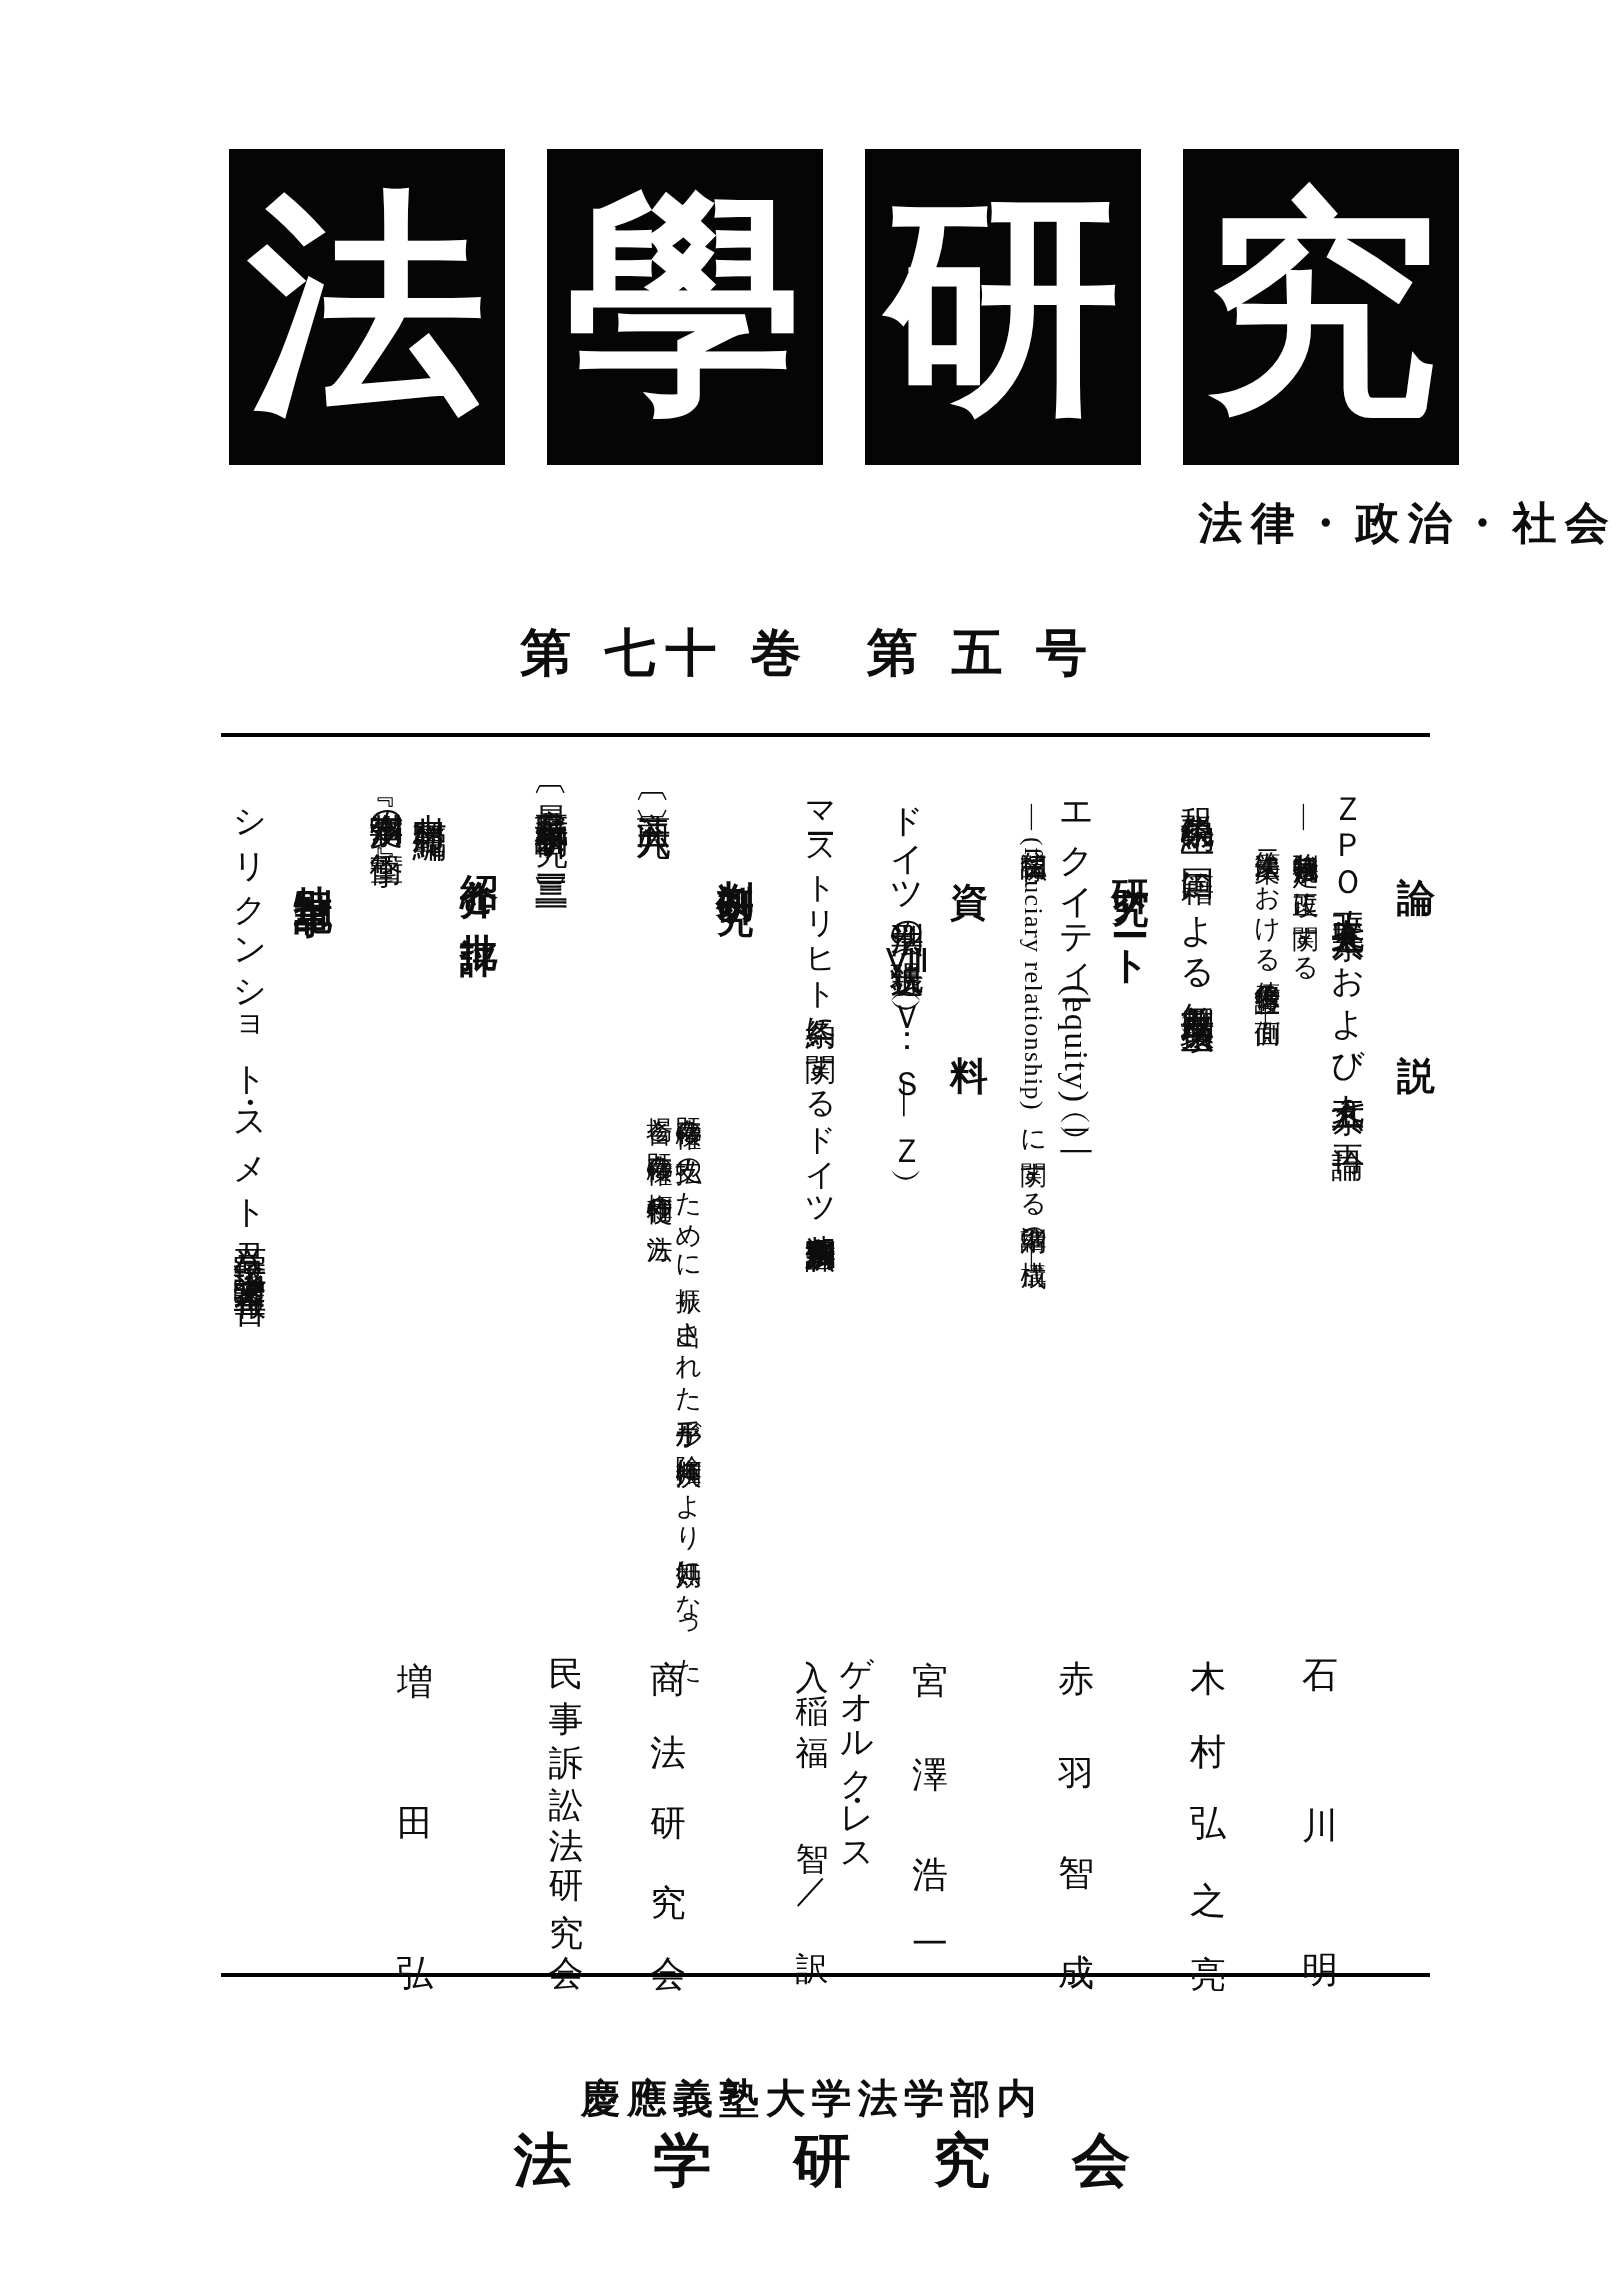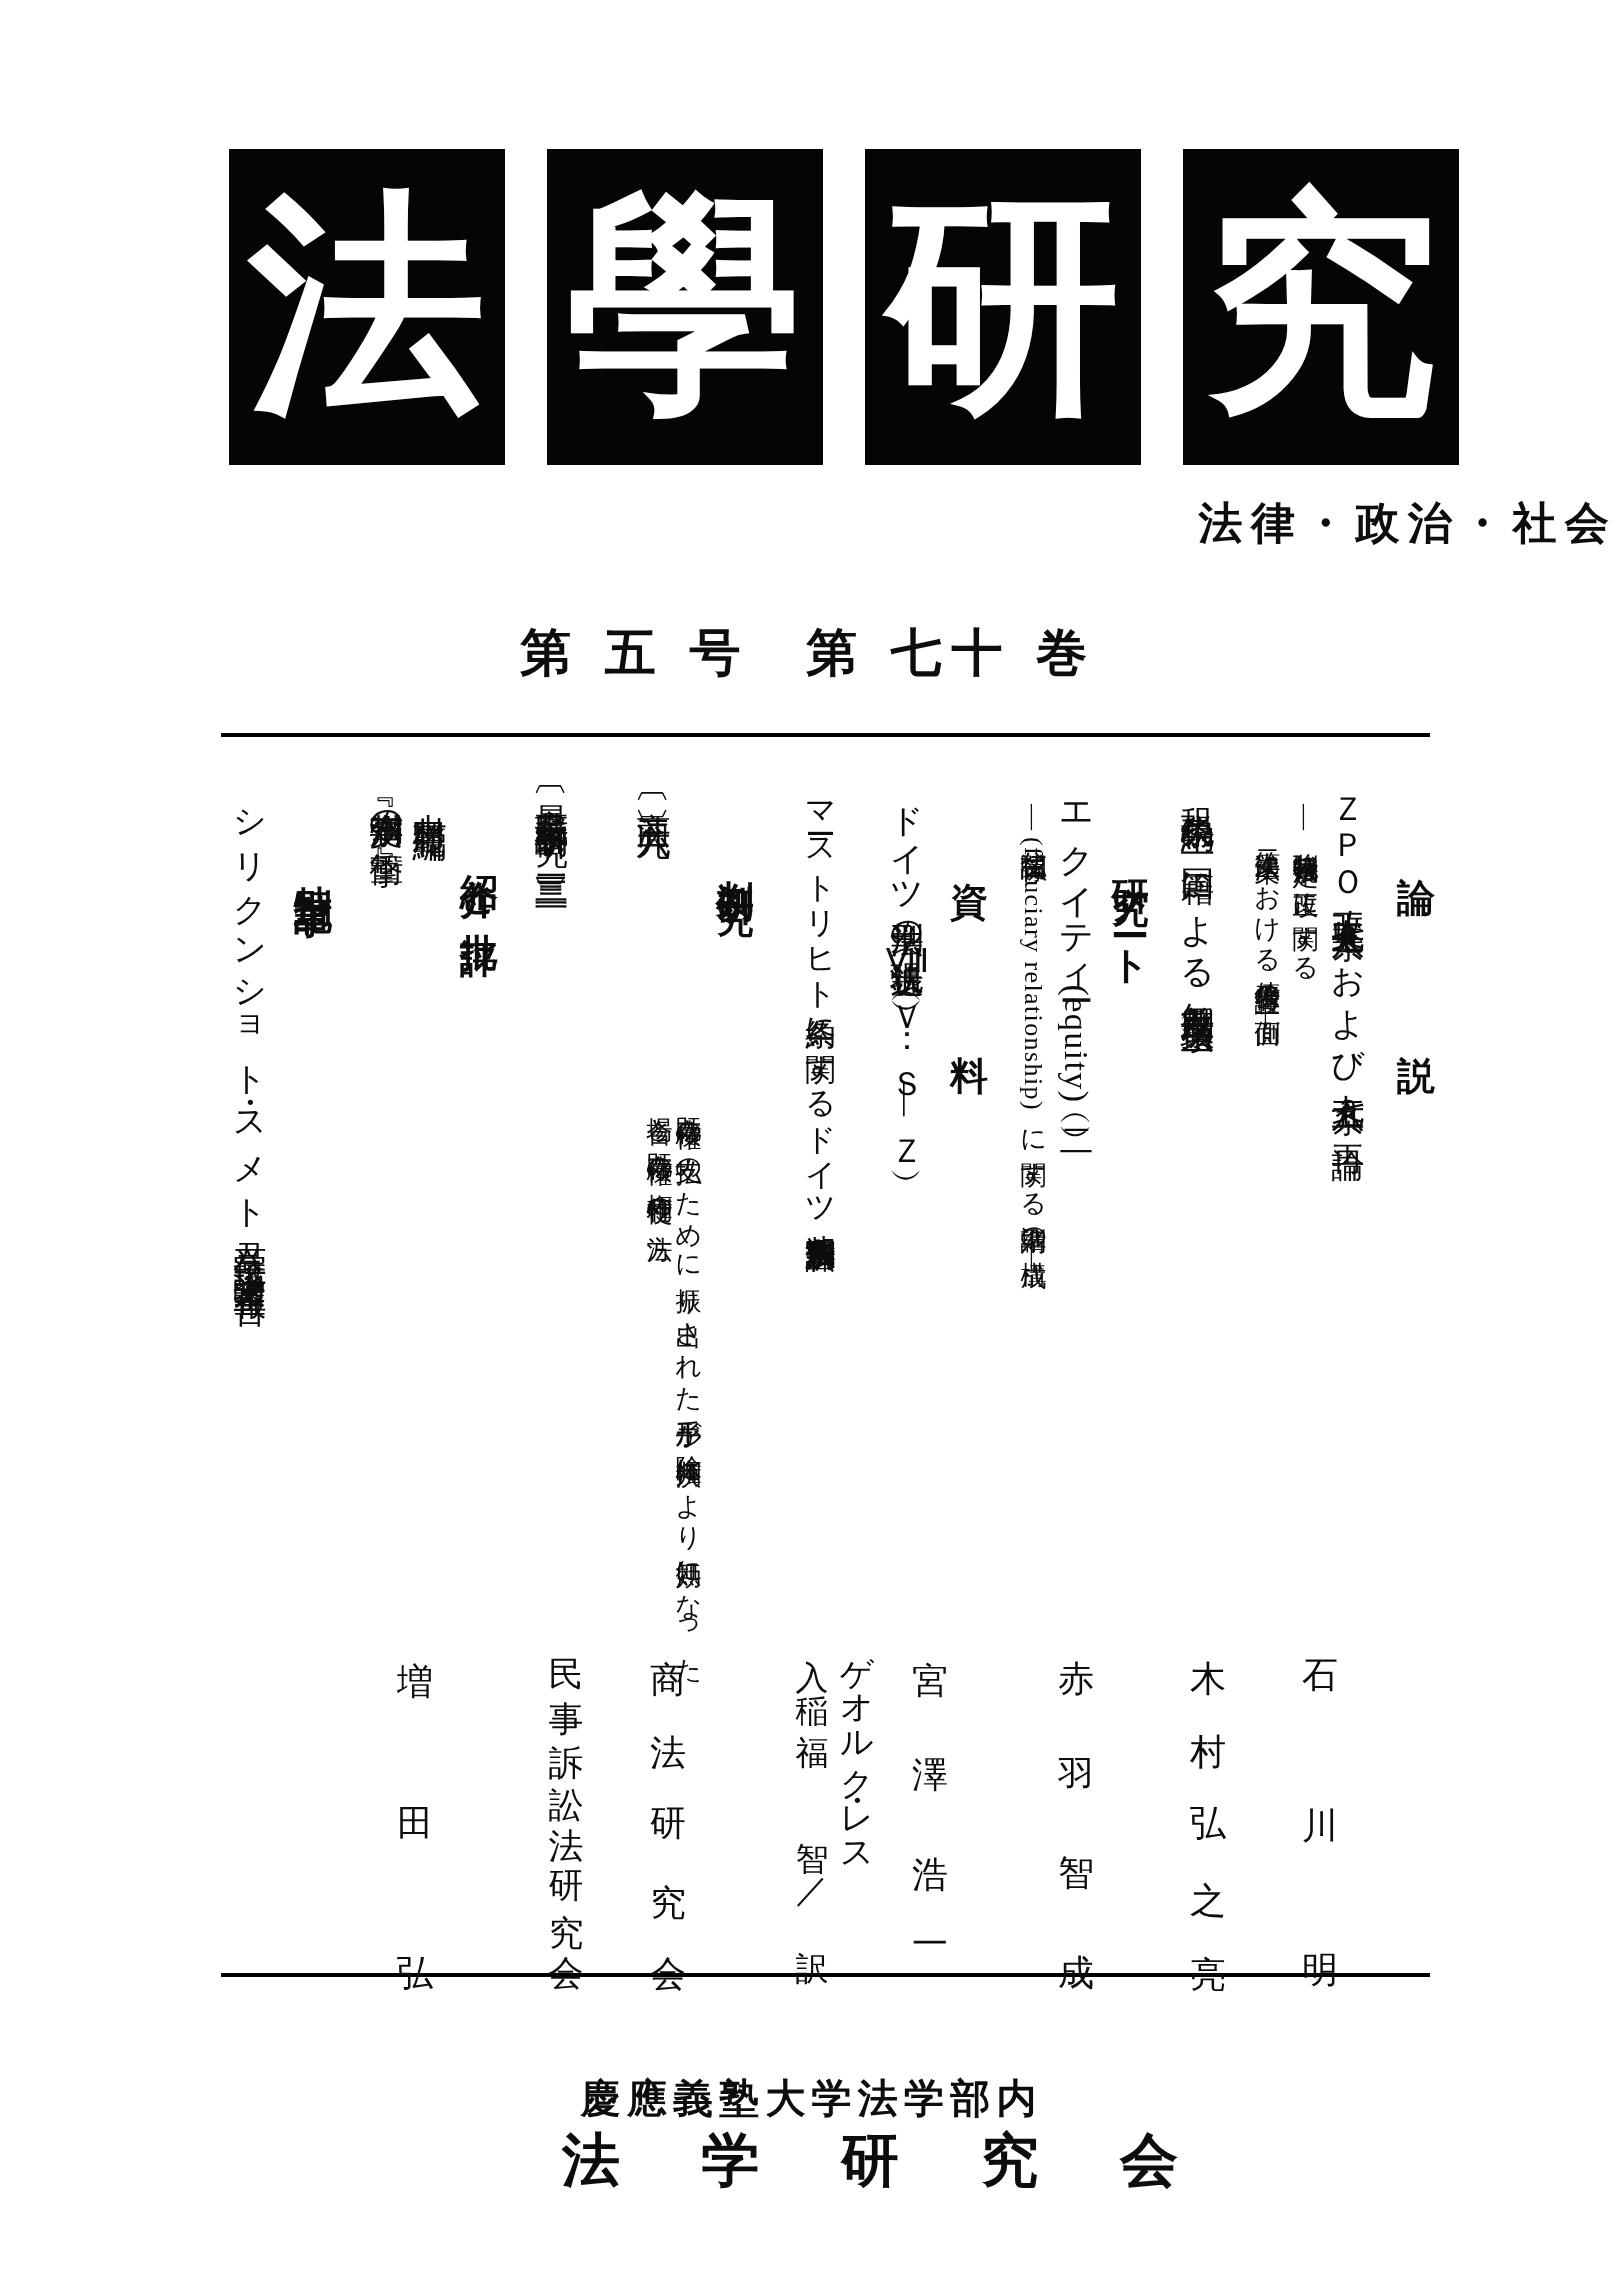--- a/index.html
+++ b/index.html
@@ -144,21 +144,20 @@
   }
   .pub2 {
     position: absolute;
     top: 2132px; left: 514px; width: 616px;
     font-family: "Liberation Serif", serif;
     font-weight: 700;
     font-size: 58px;
     line-height: 1;
     text-align: justify;
     text-align-last: justify;
-    margin-left: 48px;
   }
 </style>
 </head>
 <body>
 
 <div class="page">
 
   <div class="mast-block" id="mb0">
     <span class="mast-char">法</span>
   </div>
@@ -167,22 +166,22 @@
   </div>
   <div class="mast-block" id="mb2">
     <span class="mast-char">研</span>
   </div>
   <div class="mast-block" id="mb3">
     <span class="mast-char">究</span>
   </div>
 
   <div class="subtitle">法律・政治・社会</div>
   <div class="volume">
+    <span>第 七十 巻</span>
     <span>第 五 号</span>
-    <span>第 七十 巻</span>
   </div>
 
   <div class="rule" id="rule-top"></div>
   <div class="rule" id="rule-bottom"></div>
 
   <div class="v sec j" id="sec0">論　説</div>
   <div class="v sec" id="sec1">研究ノート</div>
   <div class="v sec j" id="sec2">資　料</div>
   <div class="v sec" id="sec3">判例研究</div>
   <div class="v sec" id="sec4">紹介と批評</div>

